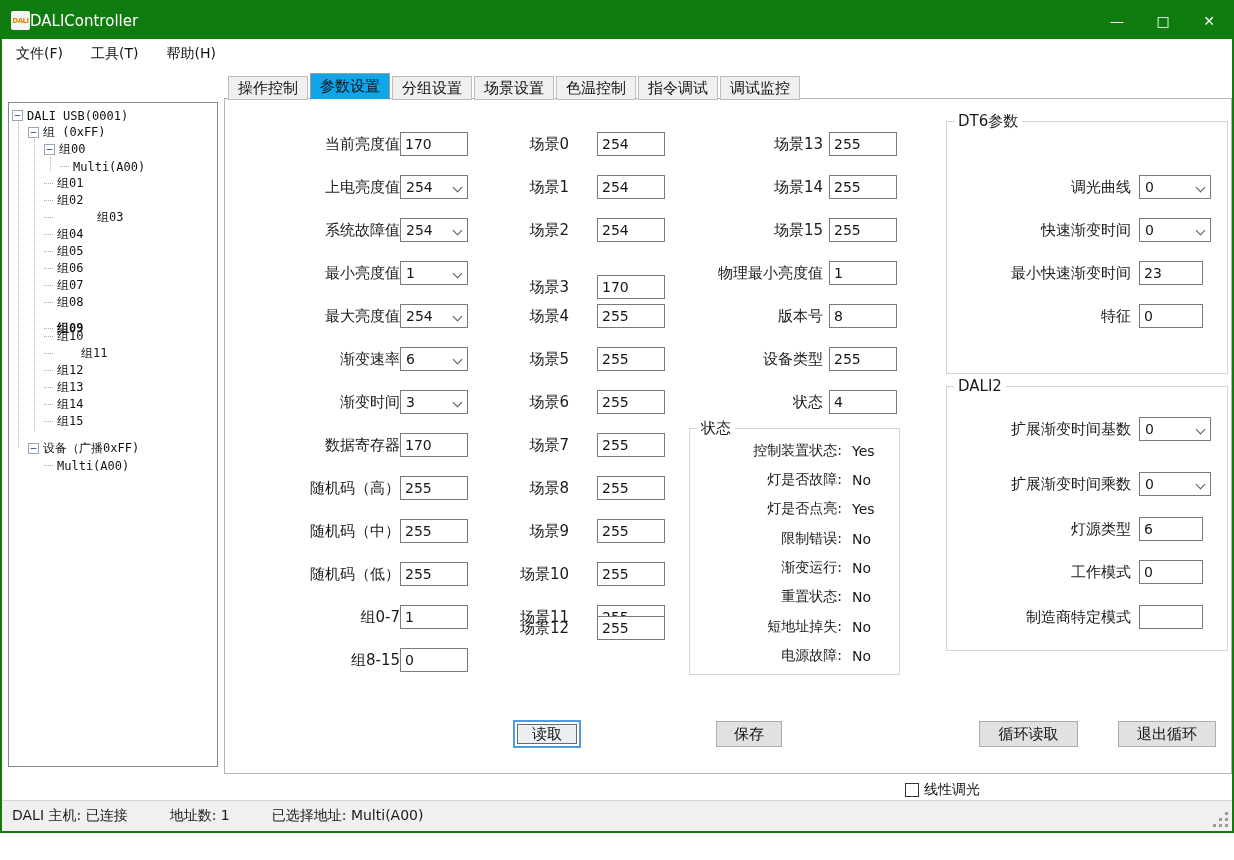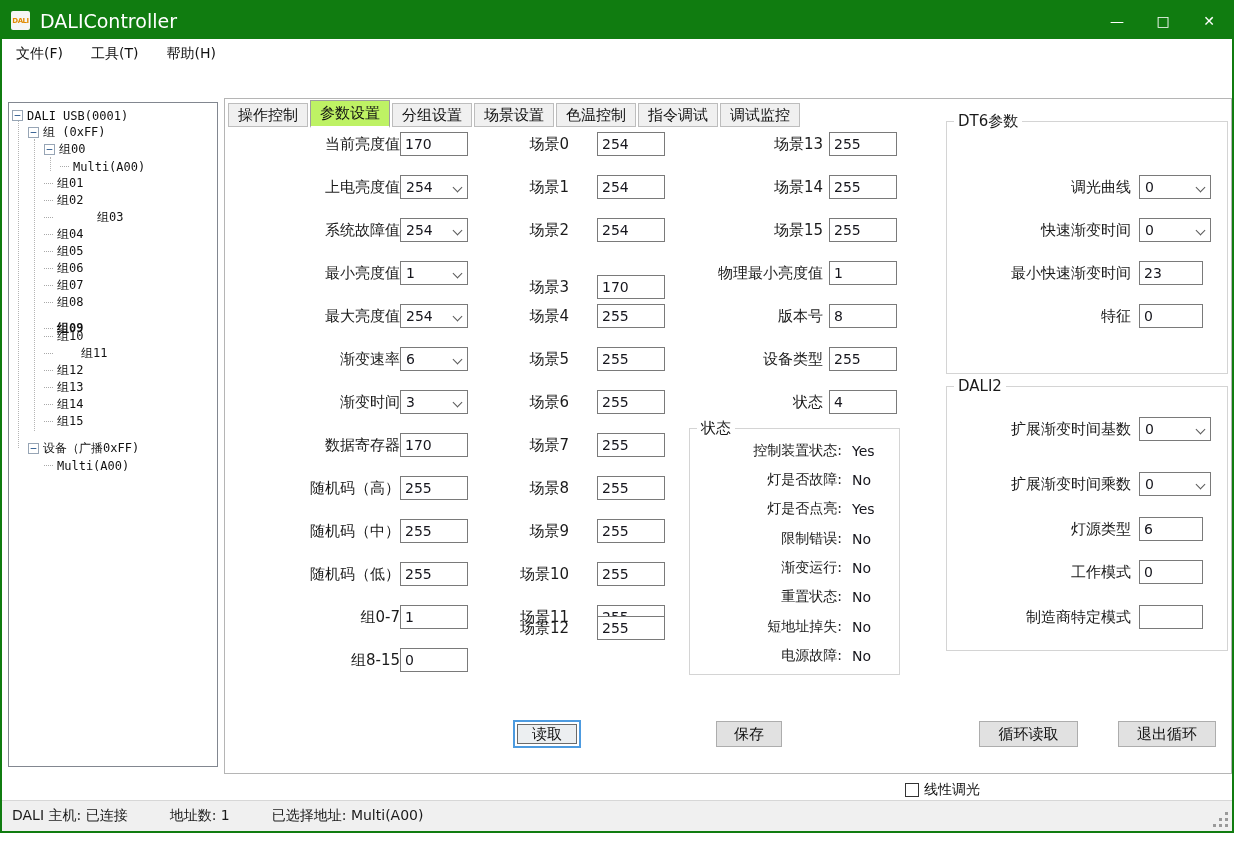--- a/index.html
+++ b/index.html
@@ -2,39 +2,39 @@
 <html><head>
 <meta charset="utf-8">
 <style>
   * { box-sizing: border-box; margin: 0; padding: 0; }
   html,body { width:1234px; height:860px; background:#fff; font-family:"DejaVu Sans", sans-serif; }
   .window { position:absolute; left:0; top:0; width:1234px; height:833px; border:2px solid #107C10; background:#fff; }
 
   
   .titlebar { position:absolute; left:0; top:0; width:1230px; height:37px; background:#107C10; display:flex; align-items:center; }
   .appicon { width:19px; height:19px; margin-left:9px; background:#f5f5f5; border-radius:2px; display:flex; align-items:center; justify-content:center; font-size:7px; font-weight:bold; color:#e08a00; letter-spacing:-0.5px; }
-  .apptitle { color:#fff; font-size:19px; margin-left:10px; }
+  .apptitle { color:#fff; font-size:15px; }
   .wincontrols { margin-left:auto; display:flex; height:100%; }
   .winbtn { width:46px; height:100%; display:flex; align-items:center; justify-content:center; color:#fff; font-size:14px; }
 
   
   .menubar { position:absolute; left:0; top:37px; width:1230px; height:30px; background:#fff; display:flex; align-items:center; }
   .menuitem { padding:4px 14px; font-size:14px; color:#111; }
 
   
   .treepanel { position:absolute; left:6px; top:100px; width:210px; height:665px; border:1px solid #828790; background:#fff; overflow:hidden; font-family:"DejaVu Sans Mono", monospace; font-size:12px; color:#111; }
   .trow { position:absolute; height:17px; display:flex; align-items:center; white-space:nowrap; }
   .texp { width:11px; height:11px; border:1px solid #97a5b5; color:#2f5b8f; font-size:11px; line-height:9px; text-align:center; margin-right:4px; background:#fff; flex:0 0 auto; }
   .tdash { width:9px; border-top:1px dotted #a9a9a9; margin-right:4px; flex:0 0 auto; }
   .tguide { position:absolute; width:0; border-left:1px dotted #b5b5b5; }
 
   
   .tabs { position:absolute; left:226px; top:71px; display:flex; align-items:flex-end; z-index:3; }
   .tab { height:24px; padding:0 9px; display:flex; align-items:center; background:#f0f0f0; border:1px solid #bdbdbd; margin-right:2px; font-size:15px; color:#111; }
-  .tab.sel { height:28px; background:#bef264; border-color:#9d9d9d; border-bottom:2px solid #fff; margin-bottom:-1px; z-index:4;margin-top:27px; }
+  .tab.sel { height:28px; background:#0ea5e9; border-color:#9d9d9d; border-bottom:2px solid #fff; margin-bottom:-1px; z-index:4; }
 
   
   .panel { position:absolute; left:222px; top:96px; width:1008px; height:676px; border:1px solid #b5b5b5; background:#fff; }
 
   .frow { position:absolute; height:26px; display:flex; align-items:center; }
   .flabel { font-size:15px; color:#1a1a1a; text-align:right; white-space:nowrap; flex:0 0 auto; }
   .tin { height:24px; border:1px solid #7a7a7a; font-size:14px; padding:0 4px; color:#16161d; font-family:"DejaVu Sans", sans-serif; background:#fff; }
   .combo { width:68px; height:24px; border:1px solid #7a7a7a; background:#fff; display:flex; align-items:center; justify-content:space-between; padding:0 5px; font-size:14px; color:#16161d; }
   .chev { width:9px; height:9px; position:relative; flex:0 0 auto; }
   .chev::after { content:""; position:absolute; left:1px; top:1px; width:6px; height:6px; border-right:1.5px solid #5a5a5a; border-bottom:1.5px solid #5a5a5a; transform:rotate(45deg); }

